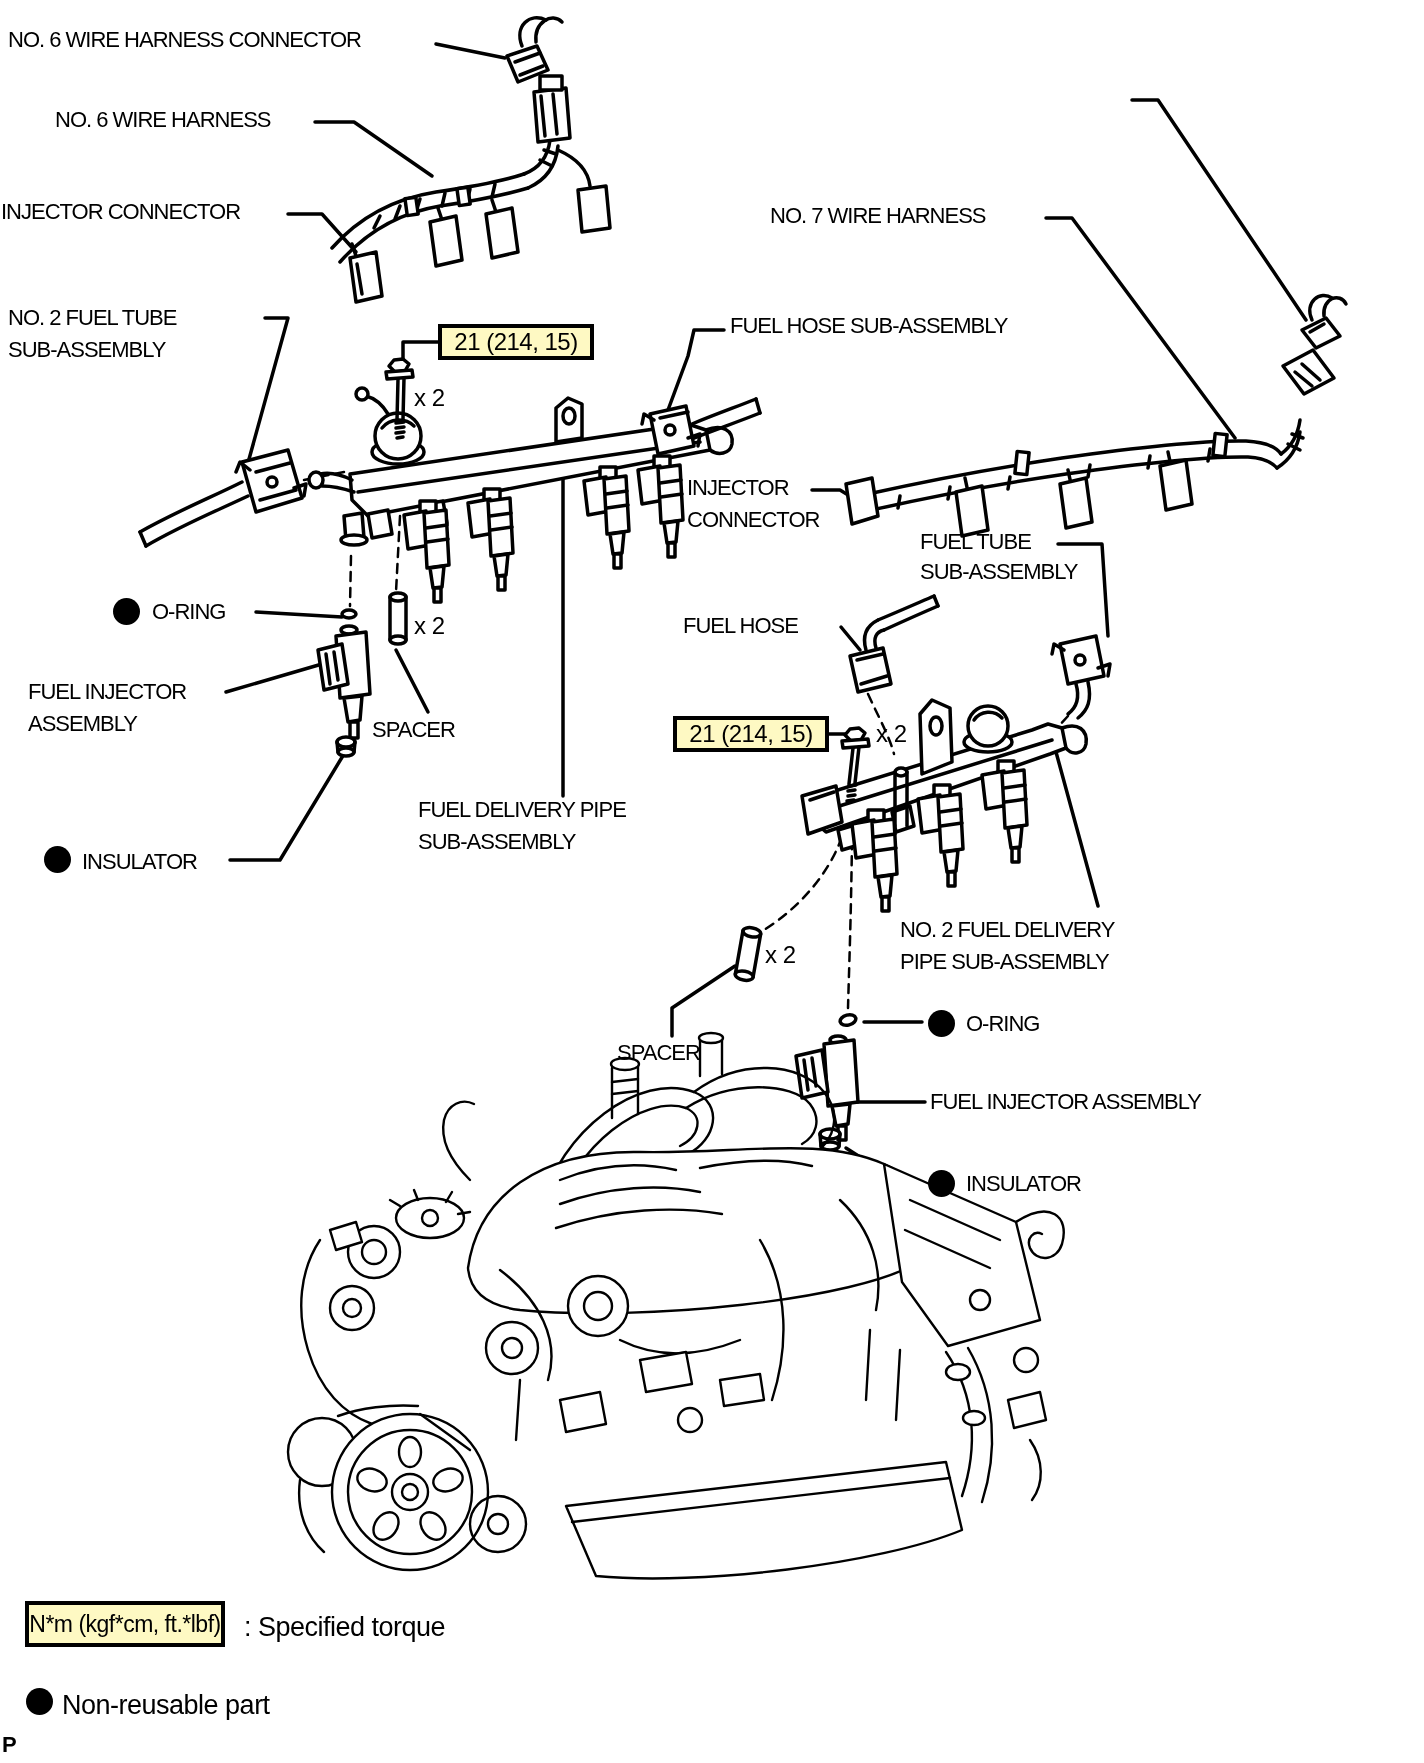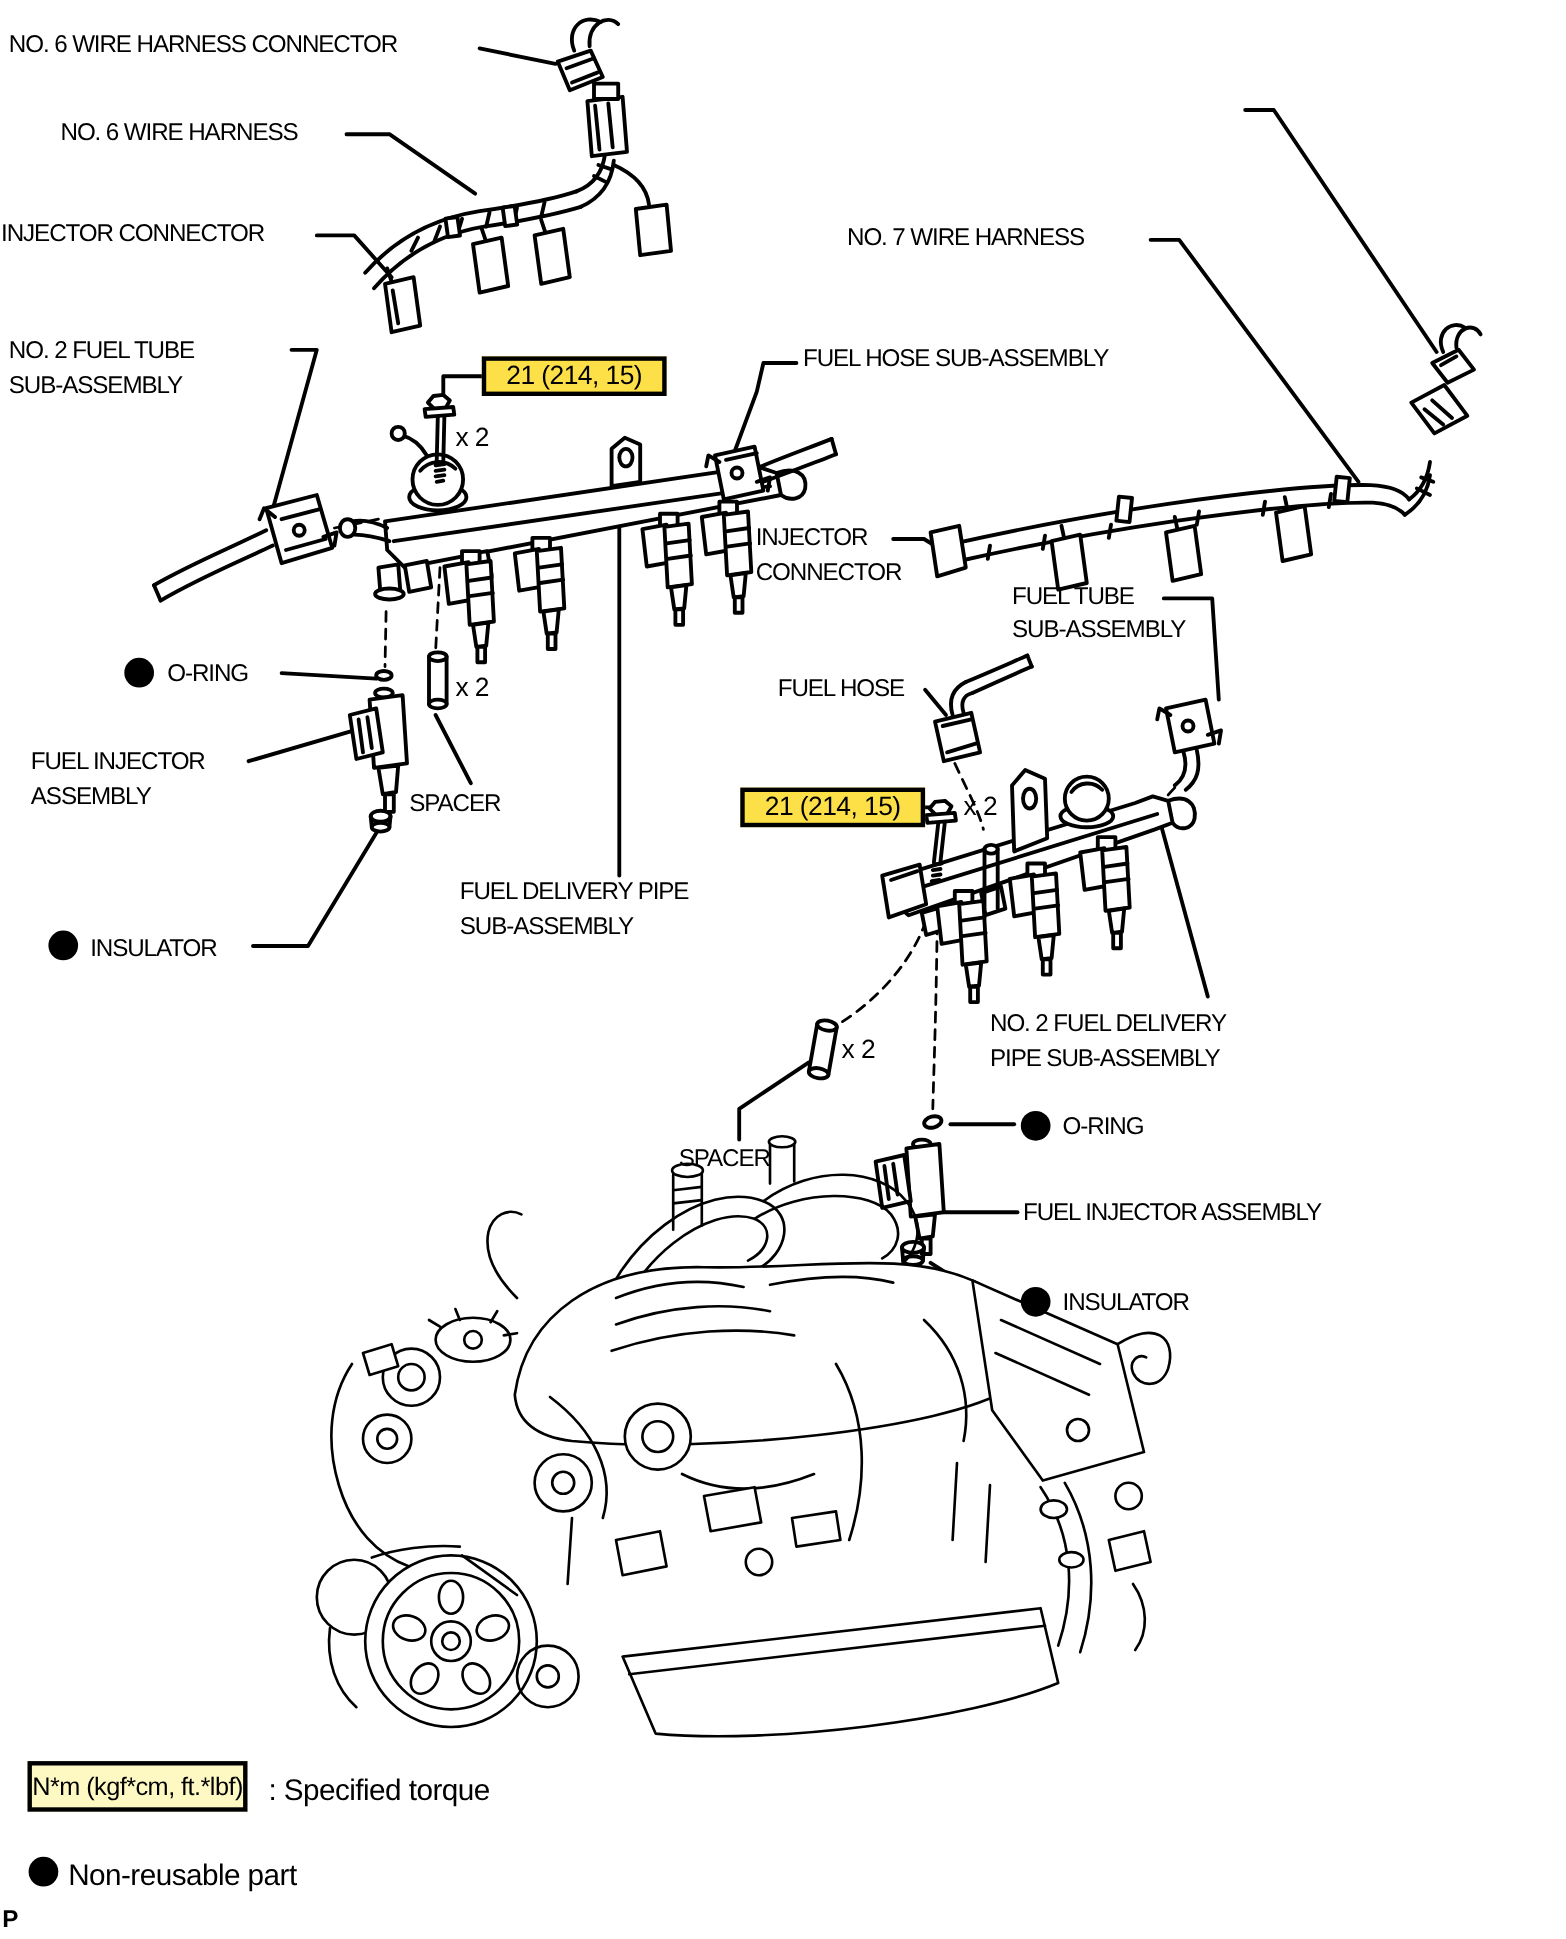--- a/index.html
+++ b/index.html
@@ -8,21 +8,21 @@
     font-family:"Liberation Sans", sans-serif;color:#000;
   }
   .stage svg{position:absolute;left:0;top:0;}
   .lbl{
     position:absolute;font-size:22px;line-height:1.05;letter-spacing:-1px;
     white-space:nowrap;color:#000;
   }
   .qty{position:absolute;font-size:24px;letter-spacing:-0.5px;white-space:nowrap;}
   .bullet{position:absolute;width:27px;height:27px;border-radius:50%;background:#000;}
   .torque-box{
-    position:absolute;width:168px;height:36px;border:4px solid #000;background:#fde047;
+    position:absolute;width:156px;height:36px;border:4px solid #000;background:#fef9c3;
     display:flex;align-items:center;justify-content:center;
     font-size:24px;letter-spacing:-0.5px;box-sizing:border-box;white-space:nowrap;
   }
   .legend-box{
     position:absolute;left:25px;top:1601px;width:200px;height:46px;border:4px solid #000;
     display:flex;align-items:center;justify-content:center;background:#fef9c3;
     font-size:23px;letter-spacing:-0.5px;box-sizing:border-box;white-space:nowrap;
   }
   .legend-text{position:absolute;font-size:27px;letter-spacing:-0.5px;white-space:nowrap;}
   .page-marker{position:absolute;left:2px;top:1732px;font-size:22px;font-weight:bold;}
@@ -422,21 +422,21 @@
 
   <div class="lbl" style="left:418px;top:798px">FUEL DELIVERY PIPE</div>
   <div class="lbl" style="left:418px;top:830px">SUB-ASSEMBLY</div>
 
   <div class="lbl" style="left:687px;top:476px">INJECTOR</div>
   <div class="lbl" style="left:687px;top:508px">CONNECTOR</div>
 
   <div class="lbl" style="left:920px;top:530px">FUEL TUBE</div>
   <div class="lbl" style="left:920px;top:560px">SUB-ASSEMBLY</div>
 
-  <div class="lbl" style="left:707px;top:614px">FUEL HOSE</div>
+  <div class="lbl" style="left:683px;top:614px">FUEL HOSE</div>
 
   <div class="torque-box" style="left:673px;top:716px">21 (214, 15)</div>
   <div class="qty" style="left:876px;top:720px">x 2</div>
 
   <div class="lbl" style="left:900px;top:918px">NO. 2 FUEL DELIVERY</div>
   <div class="lbl" style="left:900px;top:950px">PIPE SUB-ASSEMBLY</div>
 
   <div class="qty" style="left:765px;top:941px">x 2</div>
   <div class="lbl" style="left:617px;top:1041px">SPACER</div>
 

